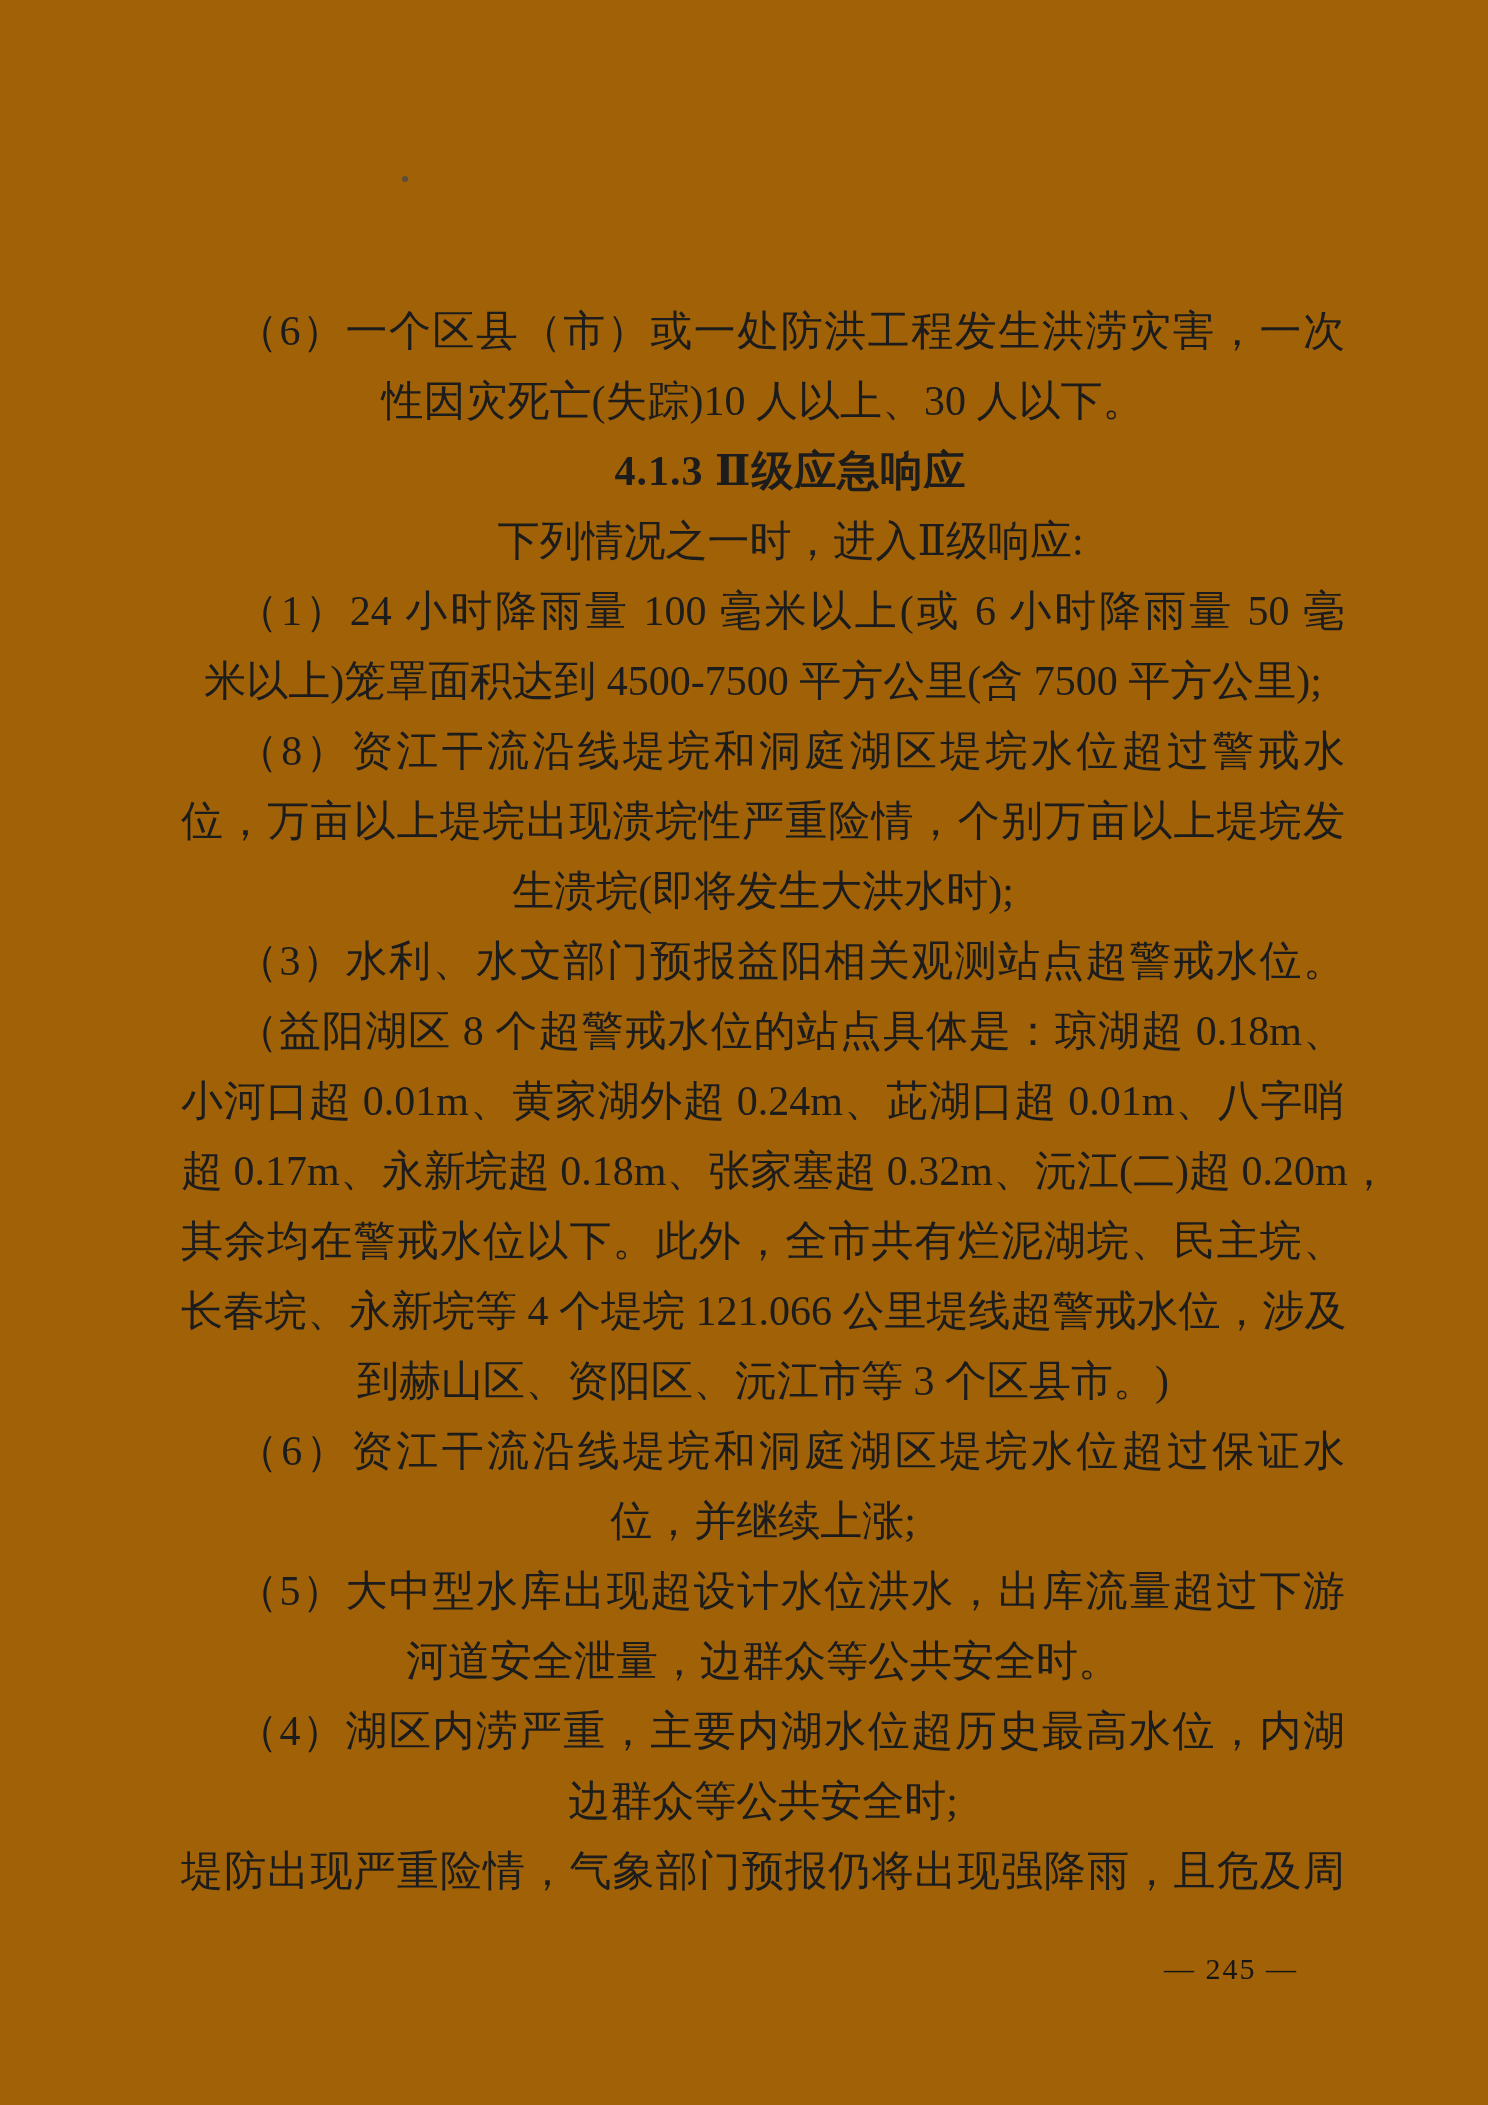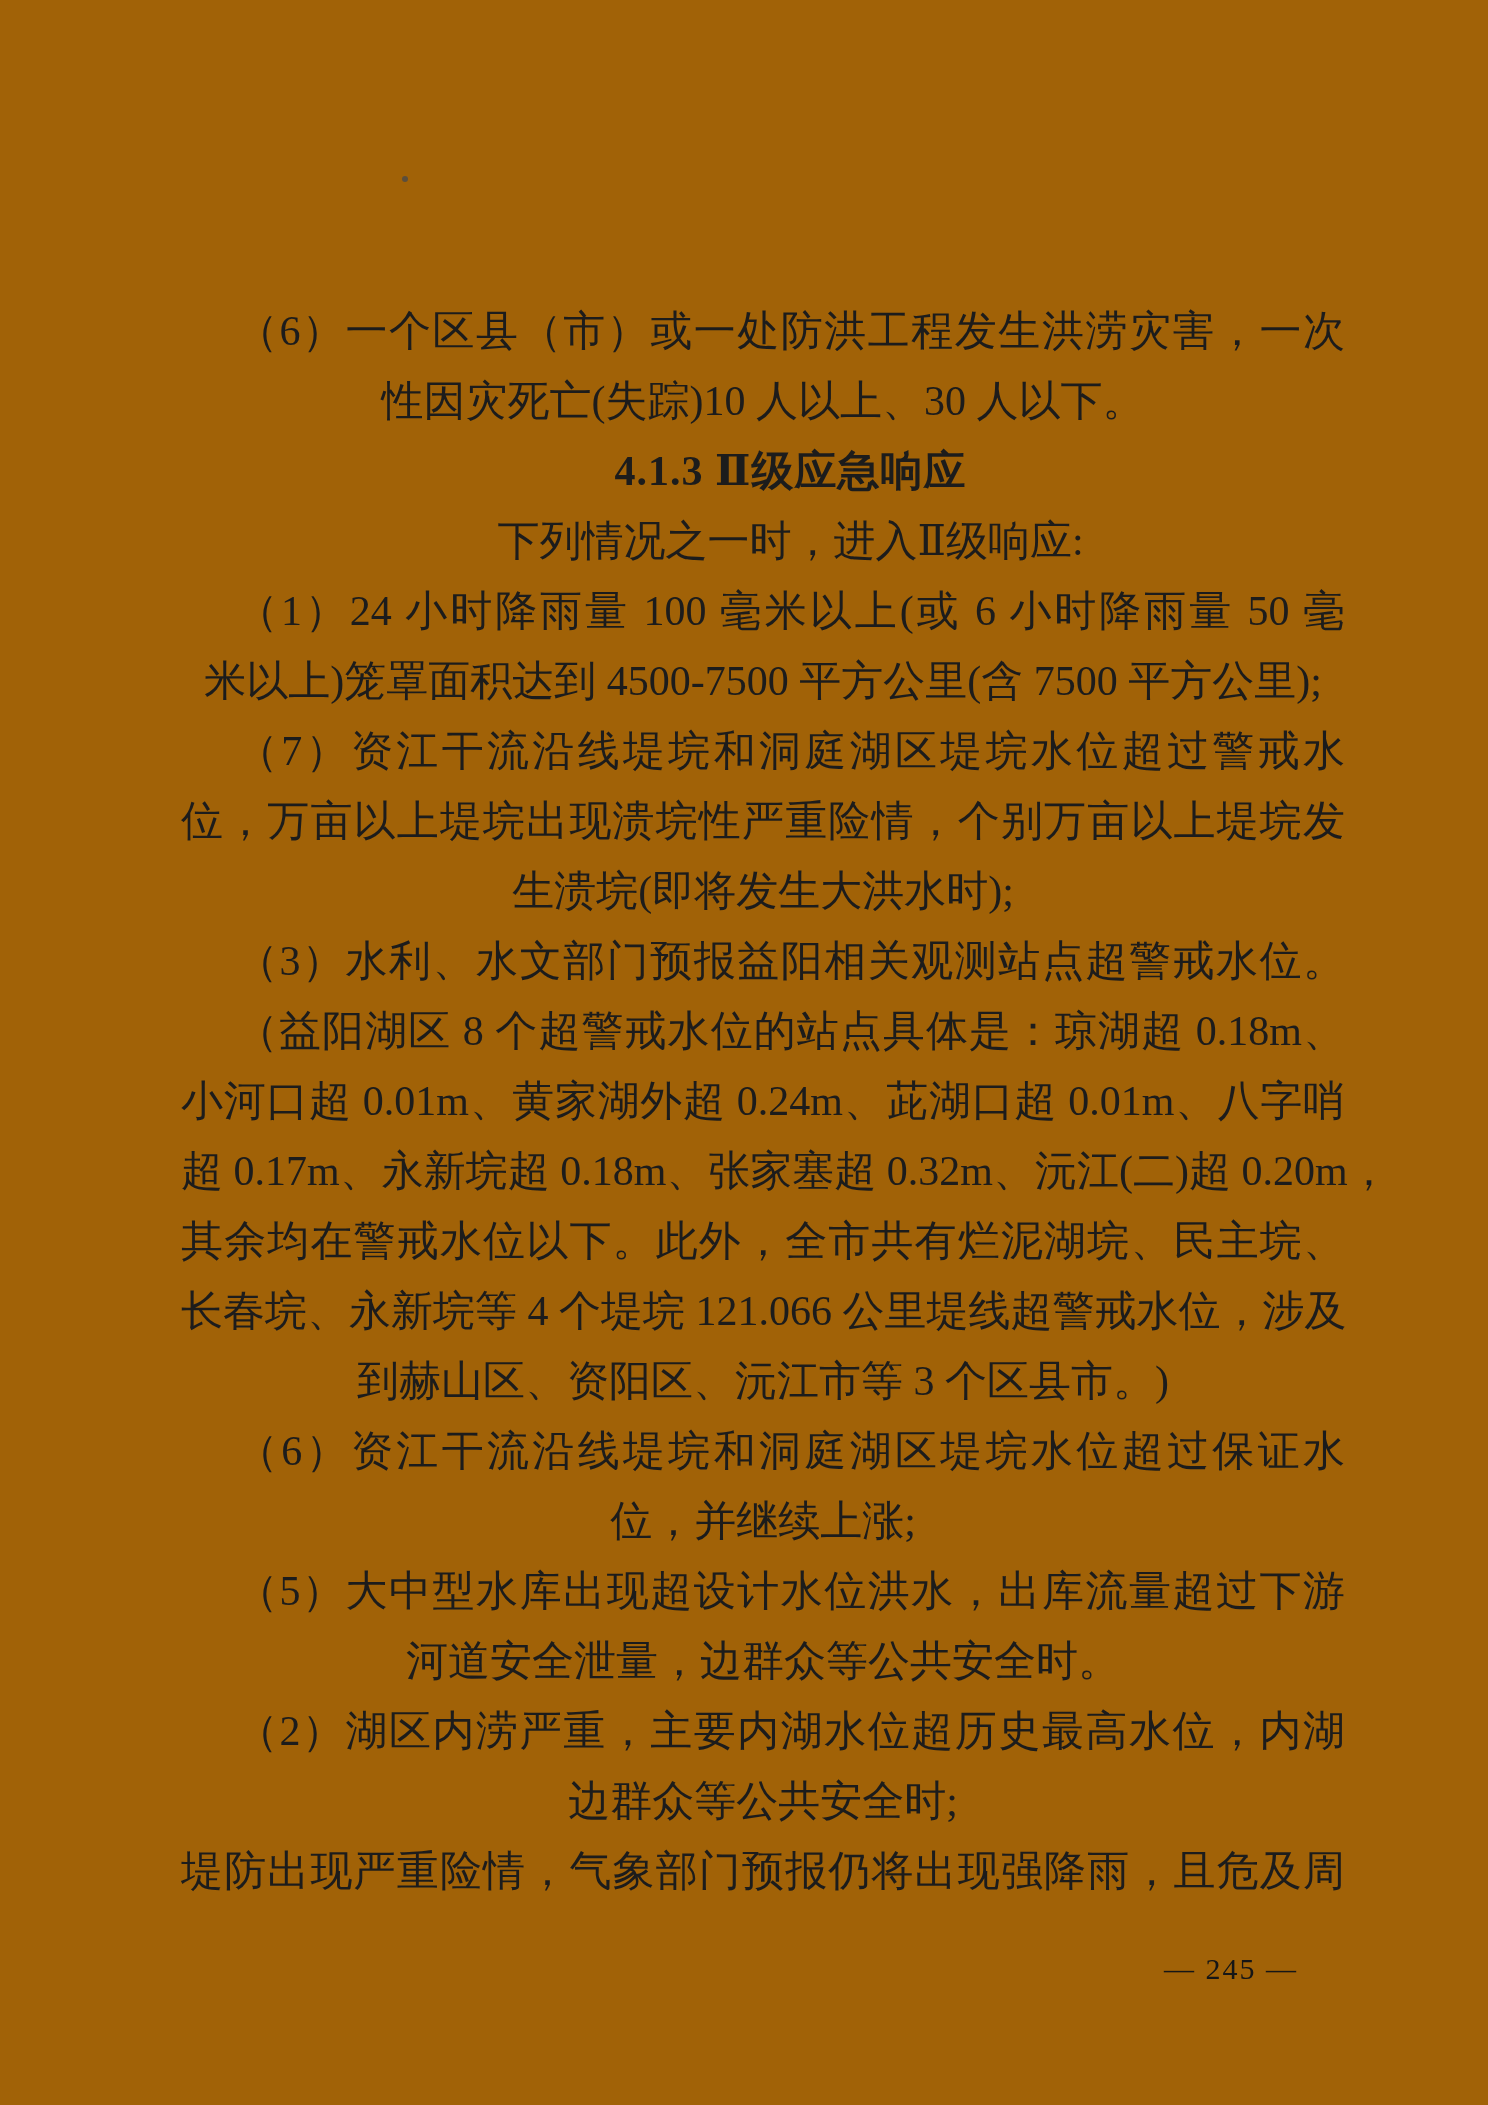--- a/index.html
+++ b/index.html
@@ -80,21 +80,21 @@
     <div class="para">
       <div class="line indent">下列情况之一时，进入Ⅱ级响应:</div>
     </div>
 
     <div class="para">
       <div class="line fill indent">（1）24 小时降雨量 100 毫米以上(或 6 小时降雨量 50 毫</div>
       <div class="line">米以上)笼罩面积达到 4500-7500 平方公里(含 7500 平方公里);</div>
     </div>
 
     <div class="para">
-      <div class="line fill indent">（7）资江干流沿线堤垸和洞庭湖区堤垸水位超过警戒水</div>
+      <div class="line fill indent">（8）资江干流沿线堤垸和洞庭湖区堤垸水位超过警戒水</div>
       <div class="line fill">位，万亩以上堤垸出现溃垸性严重险情，个别万亩以上堤垸发</div>
       <div class="line">生溃垸(即将发生大洪水时);</div>
     </div>
 
     <div class="para">
       <div class="line fill indent">（3）水利、水文部门预报益阳相关观测站点超警戒水位。</div>
     </div>
 
     <div class="para">
       <div class="line fill indent">（益阳湖区 8 个超警戒水位的站点具体是：琼湖超 0.18m、</div>
@@ -109,21 +109,21 @@
       <div class="line fill indent">（6）资江干流沿线堤垸和洞庭湖区堤垸水位超过保证水</div>
       <div class="line">位，并继续上涨;</div>
     </div>
 
     <div class="para">
       <div class="line fill indent">（5）大中型水库出现超设计水位洪水，出库流量超过下游</div>
       <div class="line">河道安全泄量，边群众等公共安全时。</div>
     </div>
 
     <div class="para">
-      <div class="line fill indent">（2）湖区内涝严重，主要内湖水位超历史最高水位，内湖</div>
+      <div class="line fill indent">（4）湖区内涝严重，主要内湖水位超历史最高水位，内湖</div>
       <div class="line">边群众等公共安全时;</div>
       <div class="line fill">堤防出现严重险情，气象部门预报仍将出现强降雨，且危及周</div>
     </div>
 
   </div>
 
   <div class="page-number">— 245 —</div>
 
 </div>
 

